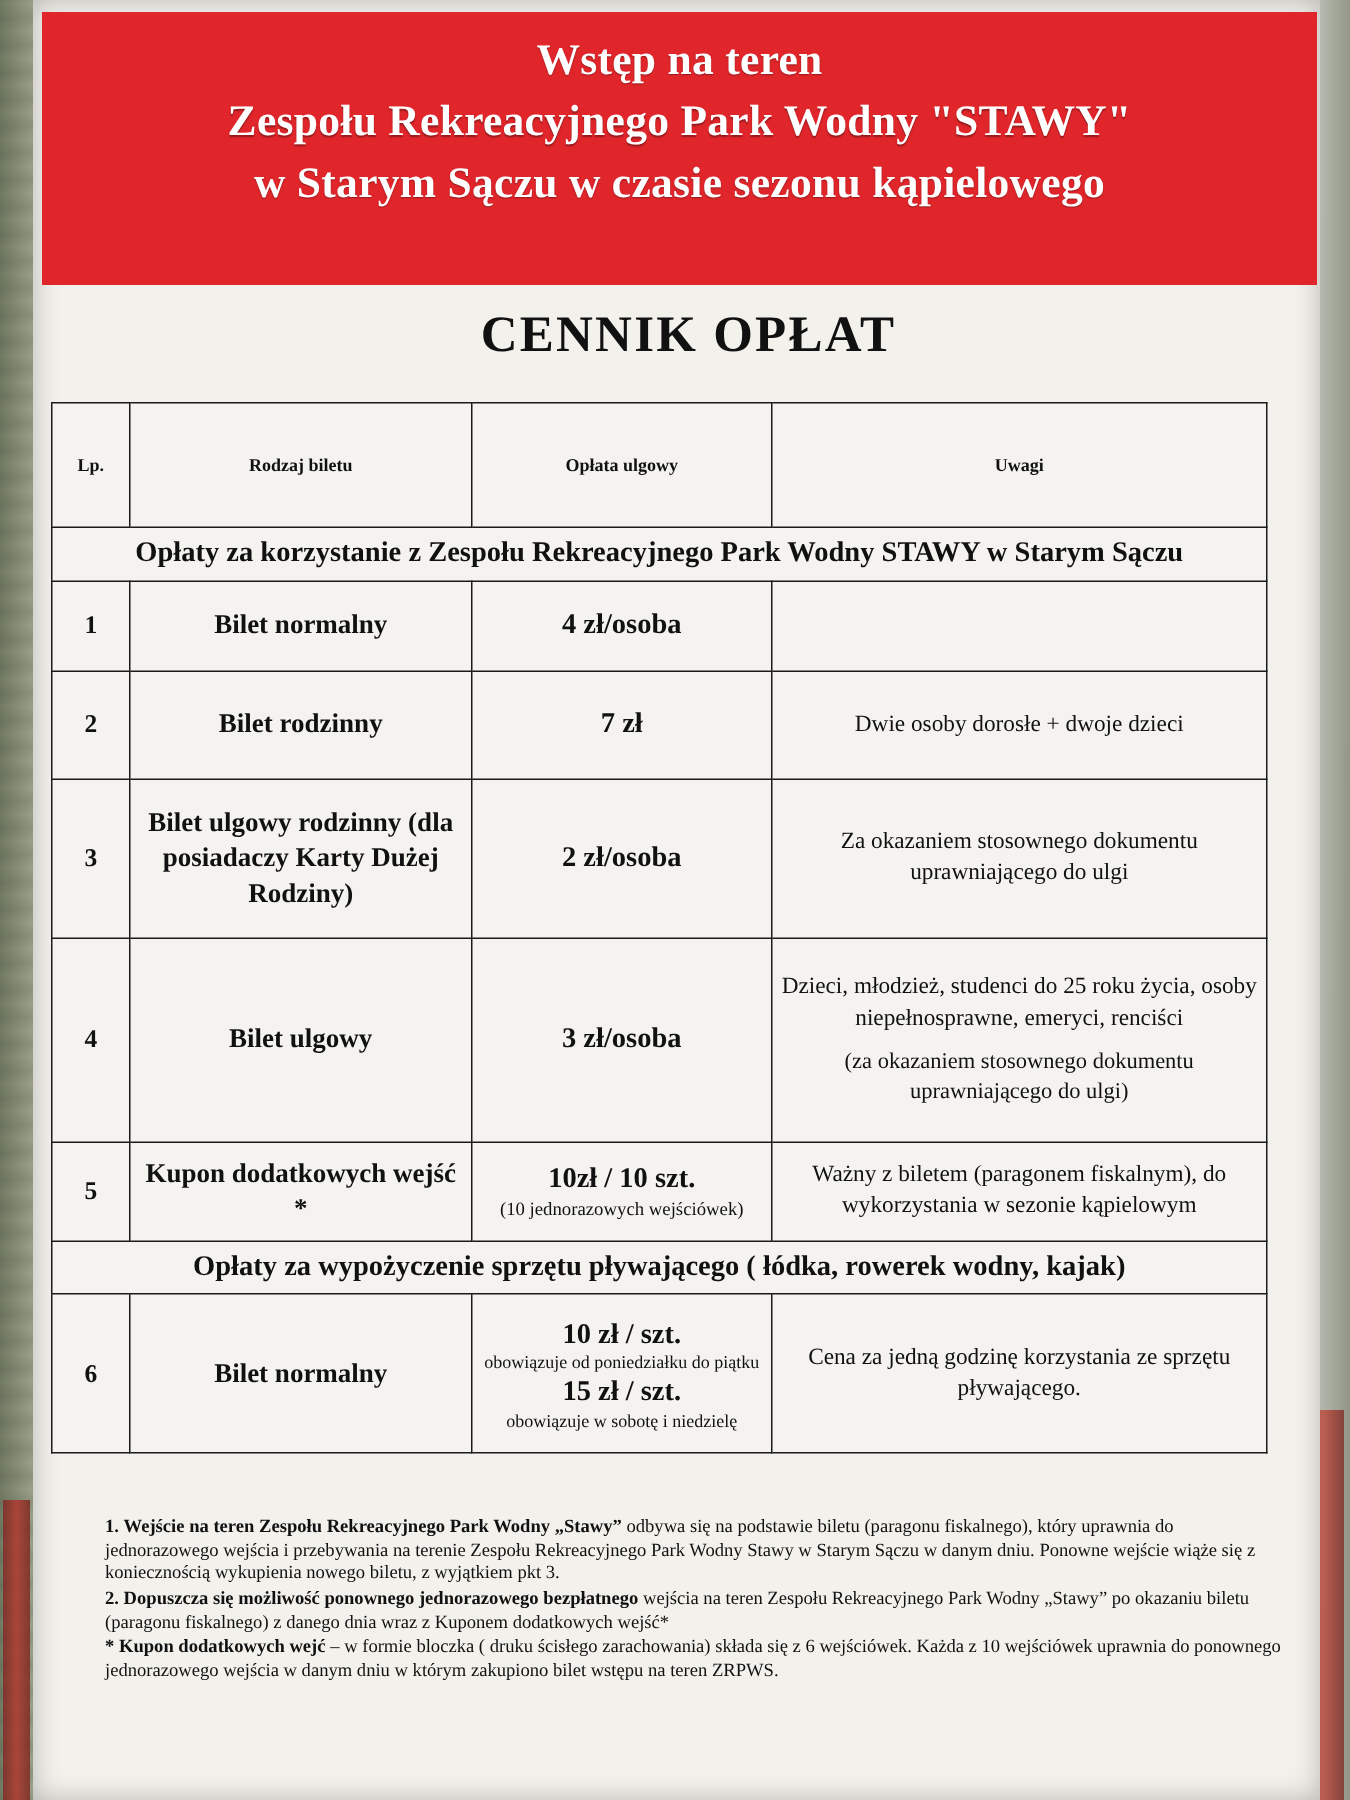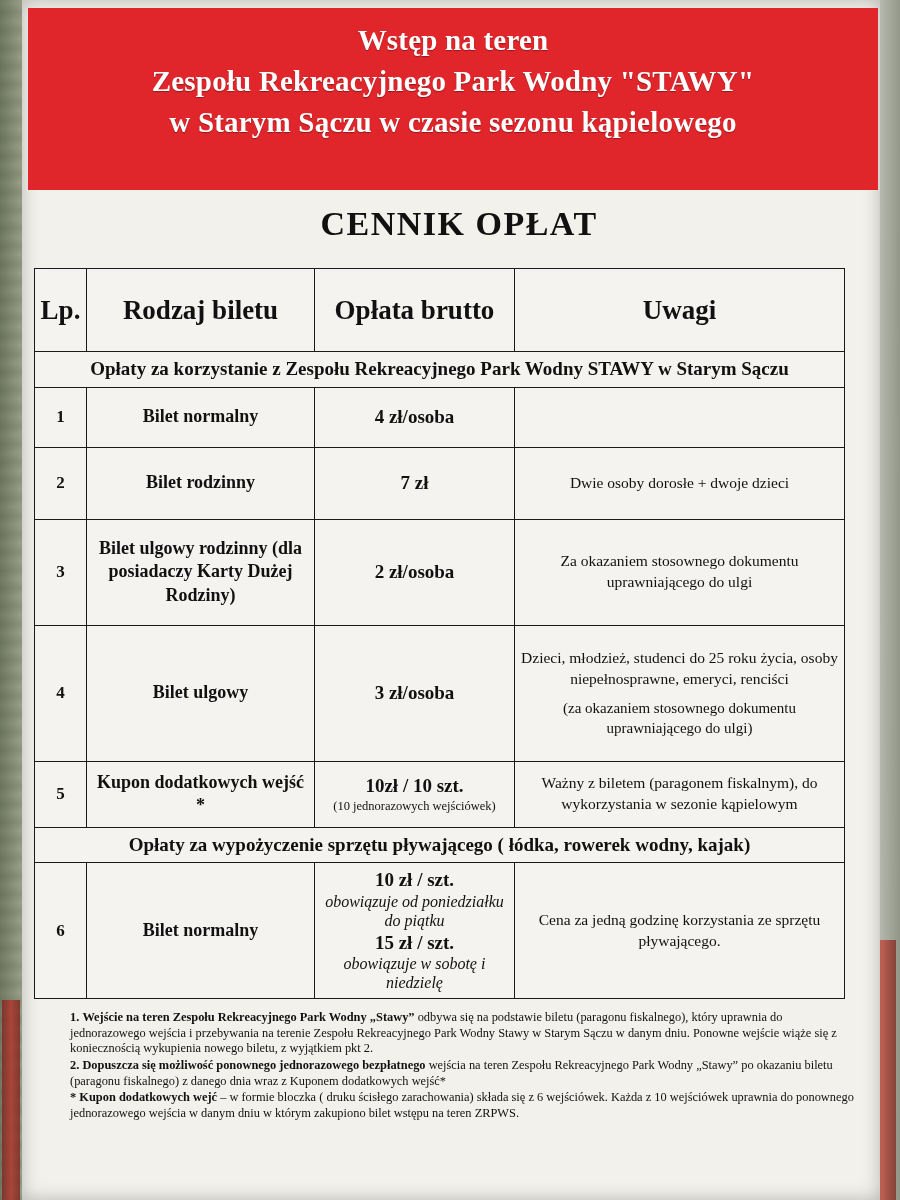--- a/index.html
+++ b/index.html
@@ -110,21 +110,21 @@
     background: #f4f3ef;
   }
   table.price td, table.price th {
     border: 1.6px solid #1a1a1a;
     text-align: center;
     vertical-align: middle;
     color: #111;
     padding: 5px 4px;
   }
   th.head {
-    font-size: 27px;
+    font-size: 12px;
     font-weight: bold;
     height: 72px;
   }
   td.section {
     font-size: 19px;
     font-weight: bold;
     padding: 8px 10px;
     line-height: 1.3;
   }
   td.lp {
@@ -147,25 +147,24 @@
     line-height: 1.35;
     padding: 6px 8px;
   }
   .sub {
     font-size: 12.5px;
     font-weight: normal;
     display: block;
     margin-top: 2px;
   }
   .sub-b {
-    font-size: 16px;
+    font-size: 12px;
     font-weight: normal;
     display: block;
     line-height: 1.2;
-    font-style: italic;
   }
   .notes-bold {
     font-weight: normal;
     display: block;
     margin-top: 9px;
     font-size: 15px;
     line-height: 1.3;
   }
   .footnotes {
     position: absolute;
@@ -202,21 +201,21 @@
     <colgroup>
       <col style="width:52px">
       <col style="width:228px">
       <col style="width:200px">
       <col style="width:330px">
     </colgroup>
     <tbody>
       <tr>
         <th class="head">Lp.</th>
         <th class="head">Rodzaj biletu</th>
-        <th class="head">Opłata brutto</th>
+        <th class="head">Opłata ulgowy</th>
         <th class="head">Uwagi</th>
       </tr>
 
       <tr>
         <td class="section" colspan="4">Opłaty za korzystanie z Zespołu Rekreacyjnego Park Wodny  STAWY w Starym Sączu</td>
       </tr>
 
       <tr style="height:60px">
         <td class="lp">1</td>
         <td class="kind">Bilet normalny</td>
@@ -273,21 +272,21 @@
         </td>
         <td class="notes">Cena za jedną godzinę korzystania ze sprzętu pływającego.</td>
       </tr>
     </tbody>
   </table>
 
   <div class="footnotes">
     <p>
       <span class="fn-strong">1.</span>
       <span class="fn-strong">Wejście na teren Zespołu Rekreacyjnego Park Wodny „Stawy”</span>
-      <span>odbywa się na podstawie biletu (paragonu fiskalnego), który uprawnia do jednorazowego wejścia i przebywania na terenie Zespołu Rekreacyjnego Park Wodny Stawy w Starym Sączu w danym dniu. Ponowne wejście wiąże się z koniecznością wykupienia nowego biletu, z wyjątkiem pkt 2.</span>
+      <span>odbywa się na podstawie biletu (paragonu fiskalnego), który uprawnia do jednorazowego wejścia i przebywania na terenie Zespołu Rekreacyjnego Park Wodny Stawy w Starym Sączu w danym dniu. Ponowne wejście wiąże się z koniecznością wykupienia nowego biletu, z wyjątkiem pkt 3.</span>
     </p>
     <p>
       <span class="fn-strong">2.</span>
       <span class="fn-strong">Dopuszcza się możliwość ponownego jednorazowego bezpłatnego</span>
       <span>wejścia na teren Zespołu Rekreacyjnego Park Wodny „Stawy” po okazaniu biletu (paragonu fiskalnego) z danego dnia wraz z Kuponem dodatkowych wejść*</span>
     </p>
     <p>
       <span class="fn-strong">*</span>
       <span class="fn-strong">Kupon dodatkowych wejć</span>
       <span>– w formie bloczka ( druku ścisłego zarachowania) składa się z 6 wejściówek. Każda z 10 wejściówek uprawnia do ponownego jednorazowego wejścia w danym dniu w którym zakupiono bilet wstępu na teren ZRPWS.</span>

